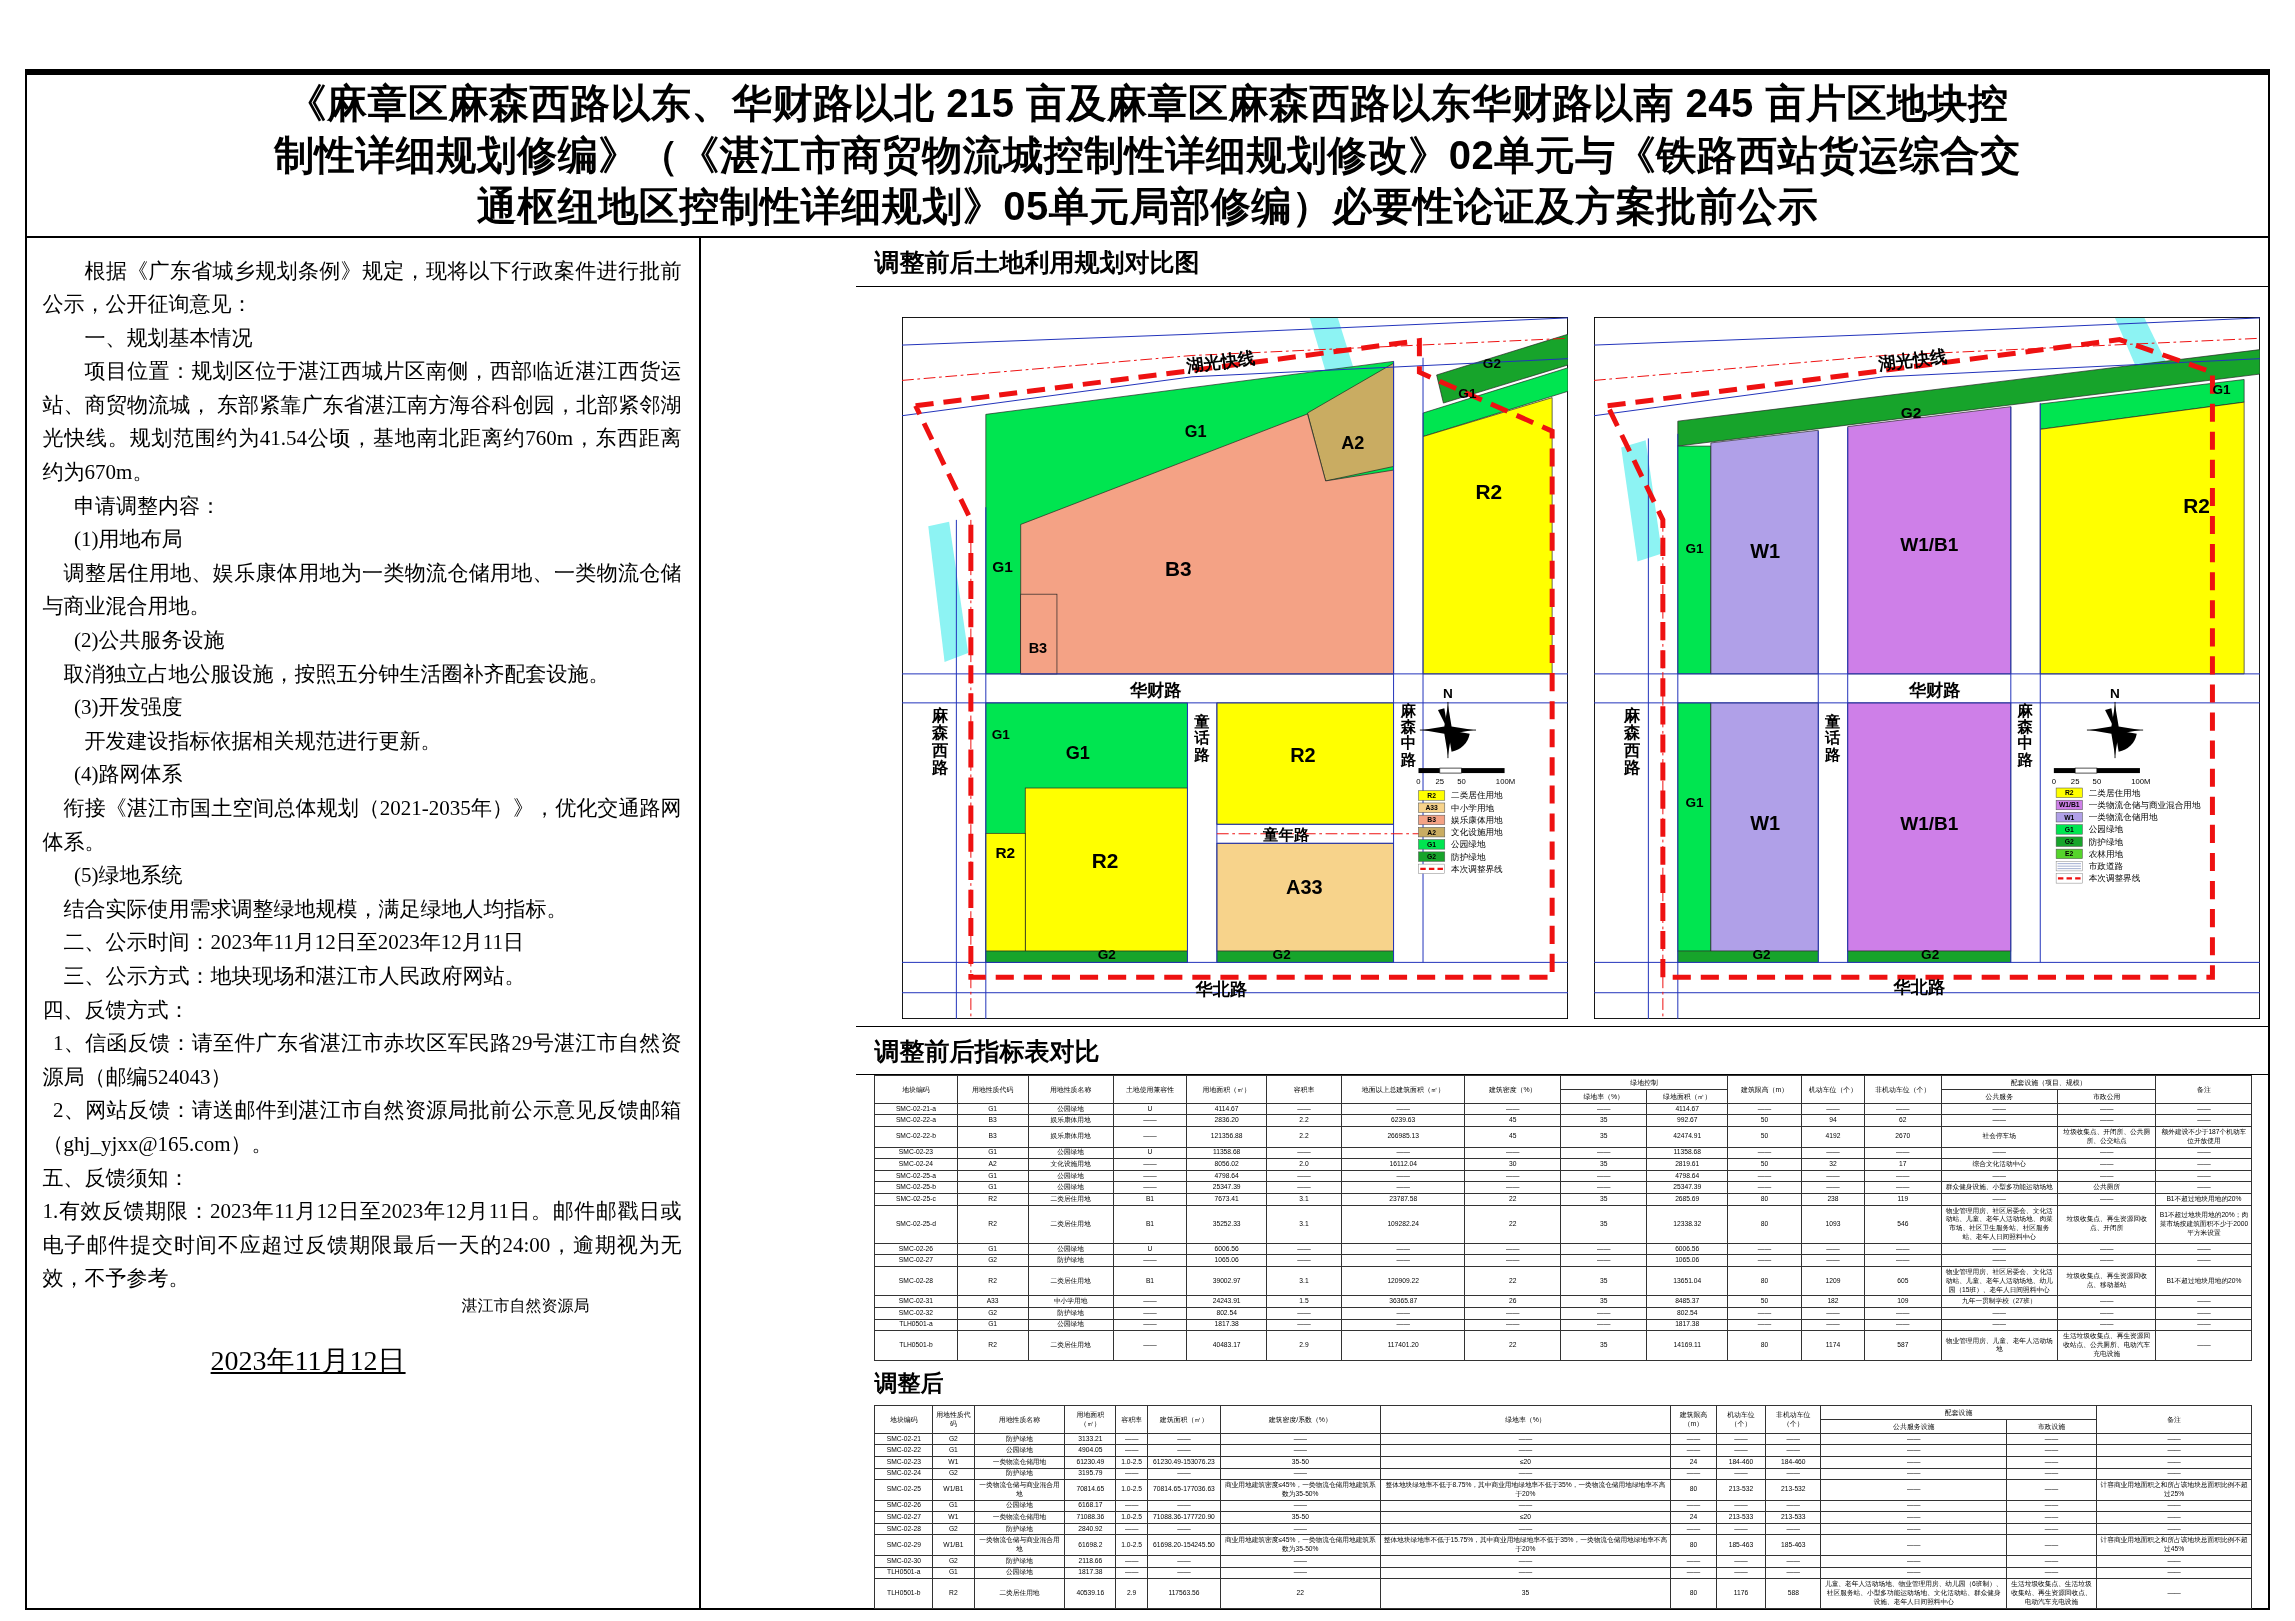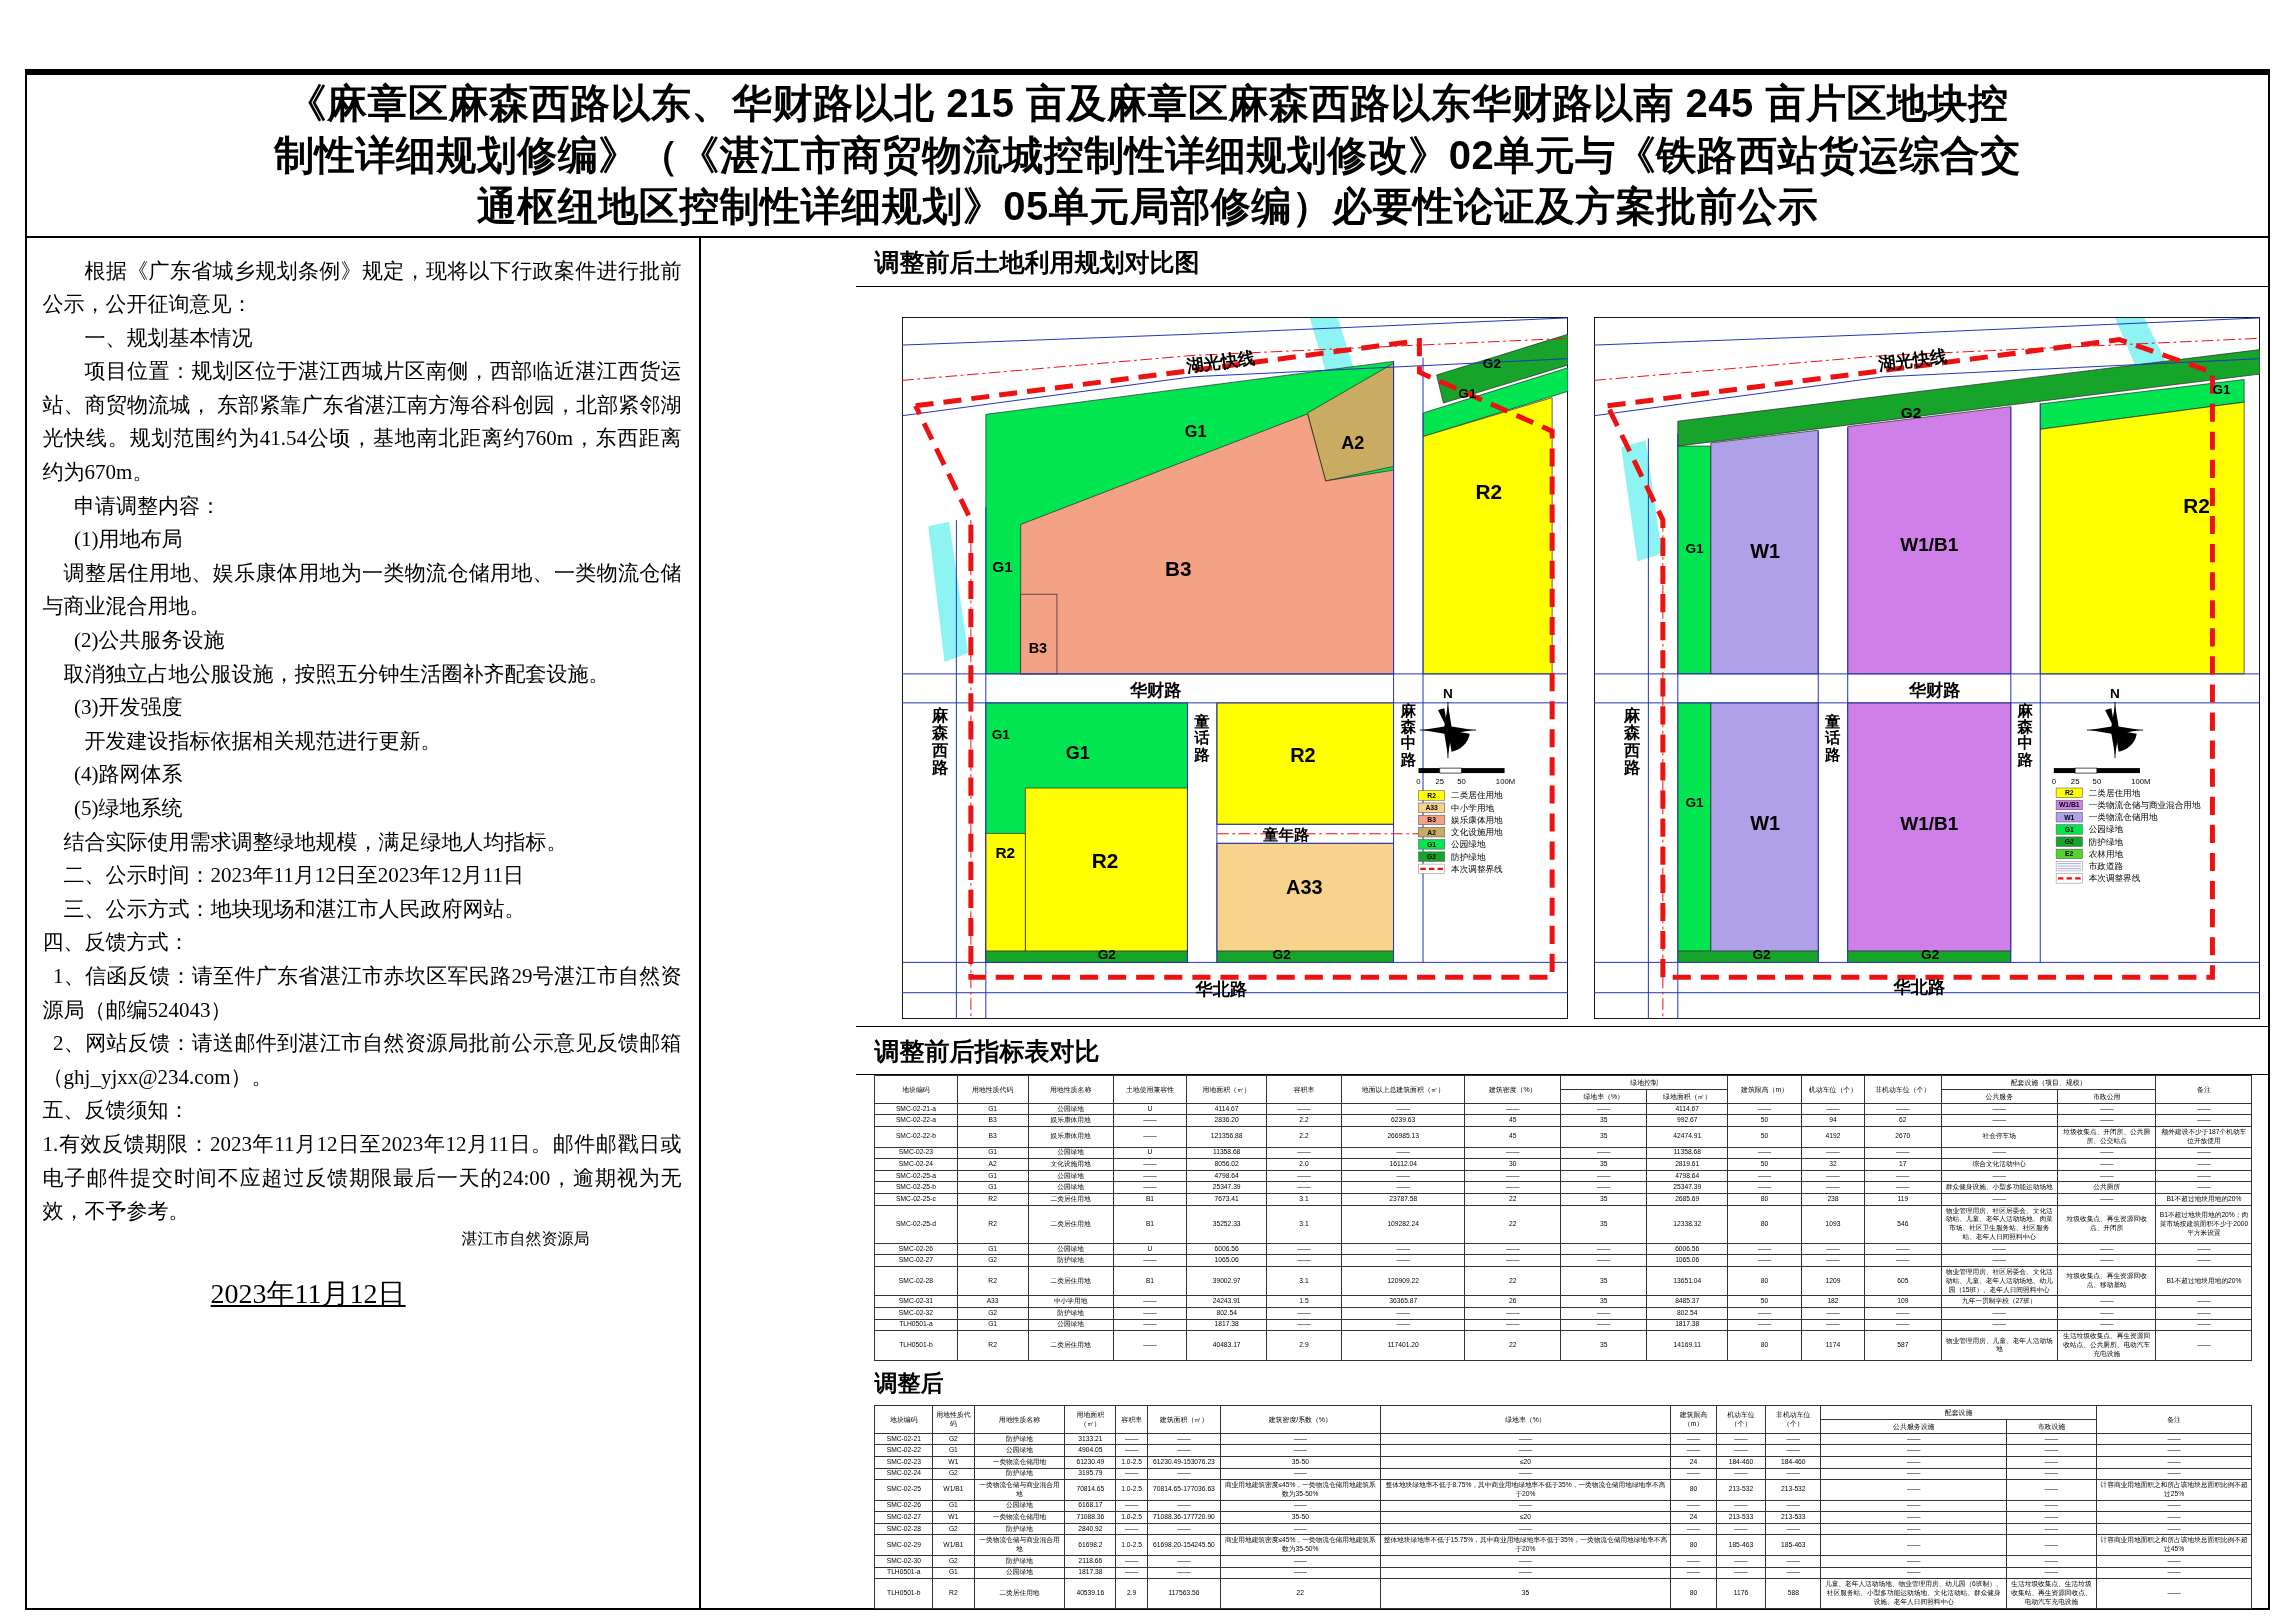--- a/index.html
+++ b/index.html
@@ -48,27 +48,28 @@
             <p style="text-indent: 2em;">一、规划基本情况</p>
             <p style="text-indent: 2em;">项目位置：规划区位于湛江西城片区南侧，西部临近湛江西货运站、商贸物流城， 东部紧靠广东省湛江南方海谷科创园，北部紧邻湖光快线。规划范围约为41.54公顷，基地南北距离约760m，东西距离约为670m。</p>
             <p style="text-indent: 1.5em;">申请调整内容：</p>
             <p style="text-indent: 1.5em;">(1)用地布局</p>
             <p style="text-indent: 1em;">调整居住用地、娱乐康体用地为一类物流仓储用地、一类物流仓储与商业混合用地。</p>
             <p style="text-indent: 1.5em;">(2)公共服务设施</p>
             <p style="text-indent: 1em;">取消独立占地公服设施，按照五分钟生活圈补齐配套设施。</p>
             <p style="text-indent: 1.5em;">(3)开发强度</p>
             <p style="text-indent: 2em;">开发建设指标依据相关规范进行更新。</p>
             <p style="text-indent: 1.5em;">(4)路网体系</p>
+            <p style="text-indent: 1em;">衔接《湛江市国土空间总体规划（2021-2035年）》，优化交通路网体系。</p>
             <p style="text-indent: 1.5em;">(5)绿地系统</p>
             <p style="text-indent: 1em;">结合实际使用需求调整绿地规模，满足绿地人均指标。</p>
             <p style="text-indent: 1em;">二、公示时间：2023年11月12日至2023年12月11日</p>
             <p style="text-indent: 1em;">三、公示方式：地块现场和湛江市人民政府网站。</p>
             <p>四、反馈方式：</p>
             <p style="text-indent: 0.5em;">1、信函反馈：请至件广东省湛江市赤坎区军民路29号湛江市自然资源局（邮编524043）</p>
-            <p style="text-indent: 0.5em;">2、网站反馈：请送邮件到湛江市自然资源局批前公示意见反馈邮箱（ghj_yjxx@234.com）。</p>
+            <p style="text-indent: 0.5em;">2、网站反馈：请送邮件到湛江市自然资源局批前公示意见反馈邮箱（ghj_yjxx@165.com）。</p>
             <p>五、反馈须知：</p>
             <p>1.有效反馈期限：2023年11月12日至2023年12月11日。邮件邮戳日或电子邮件提交时间不应超过反馈期限最后一天的24:00，逾期视为无效，不予参考。</p>
           </div>
         <div class="signature">湛江市自然资源局</div>
         <div class="sigdate">2023年11月12日</div>
       </div>
 
       <div class="rightcol">
         <div class="sechead">调整前后土地利用规划对比图</div>
         <div class="hrline"></div>

